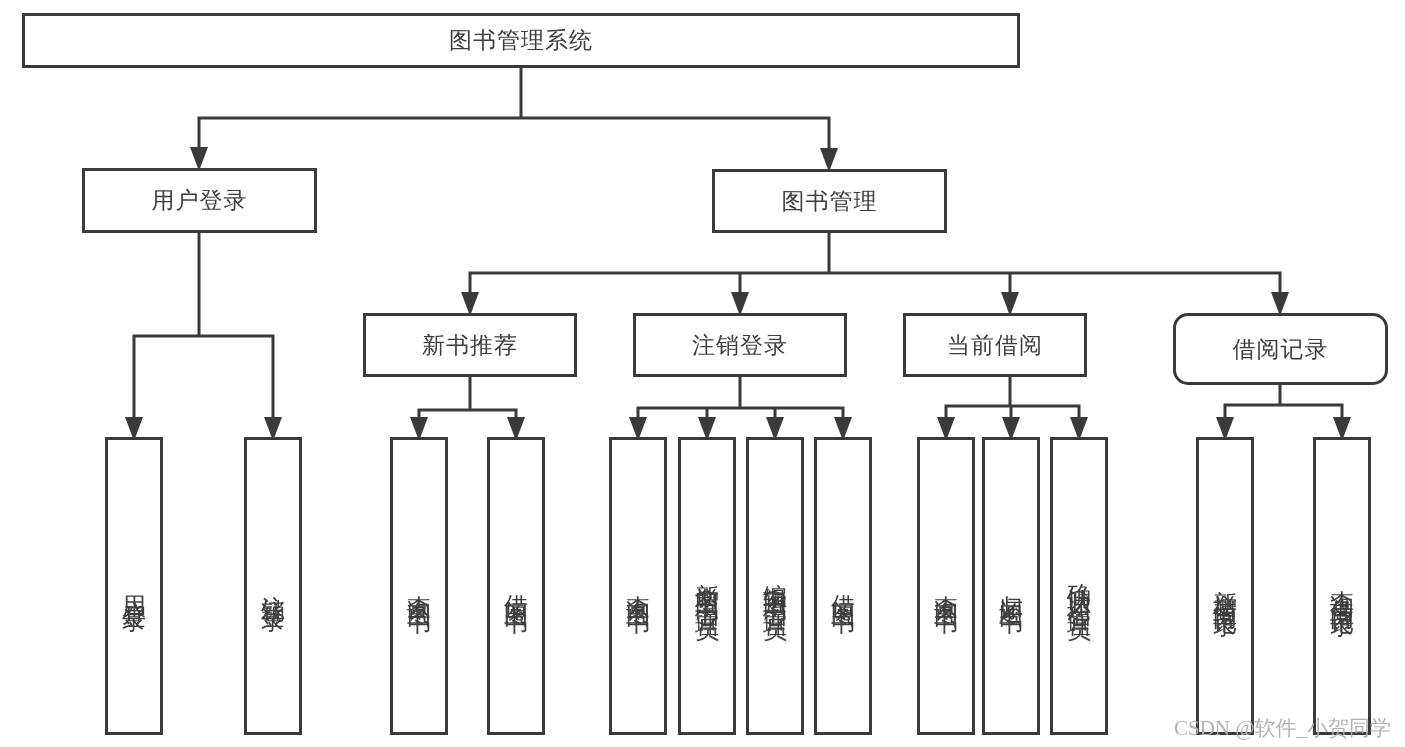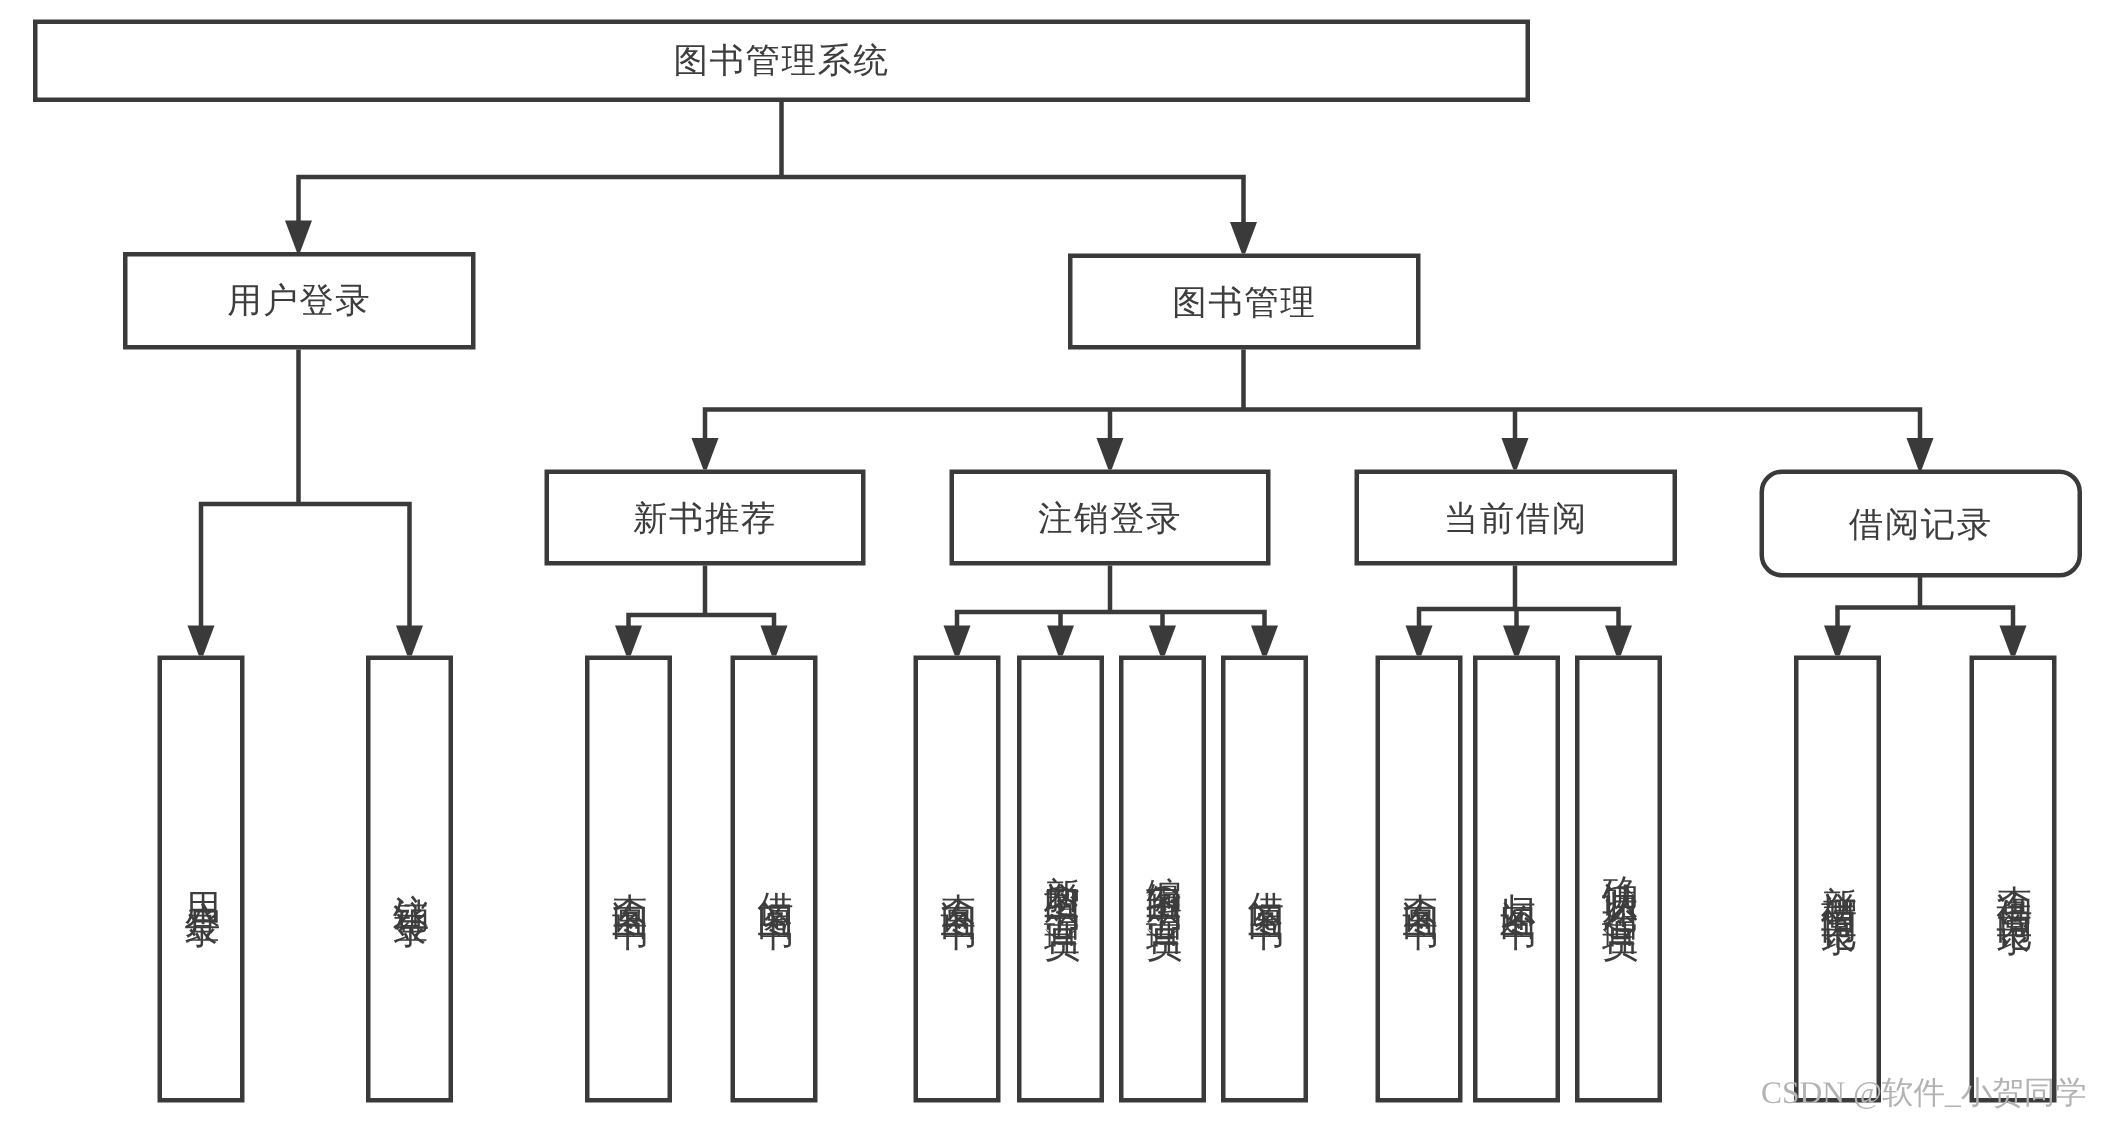--- a/index.html
+++ b/index.html
@@ -77,21 +77,21 @@
   <div class="box" style="left:363px; top:313px; width:214px; height:64px;">
     <span class="hlabel">新书推荐</span>
   </div>
 
   <div class="box" style="left:712px; top:169px; width:235px; height:64px;">
     <span class="hlabel">图书管理</span>
   </div>
   <div class="box" style="left:633px; top:313px; width:214px; height:64px;">
     <span class="hlabel">注销登录</span>
   </div>
-  <div class="box" style="left:903px; top:313px; width:215px; height:64px;">
+  <div class="box" style="left:903px; top:313px; width:184px; height:64px;">
     <span class="hlabel">当前借阅</span>
   </div>
   <div class="box" style="left:1173px; top:313px; width:215px; height:72px;border-radius:15px;">
     <span class="hlabel">借阅记录</span>
   </div>
 
   <div class="box" style="left:105px; top:437px; width:58px; height:298px;">
     <span class="vtext">用户登录</span>
   </div>
   <div class="box" style="left:244px; top:437px; width:58px; height:298px;">

